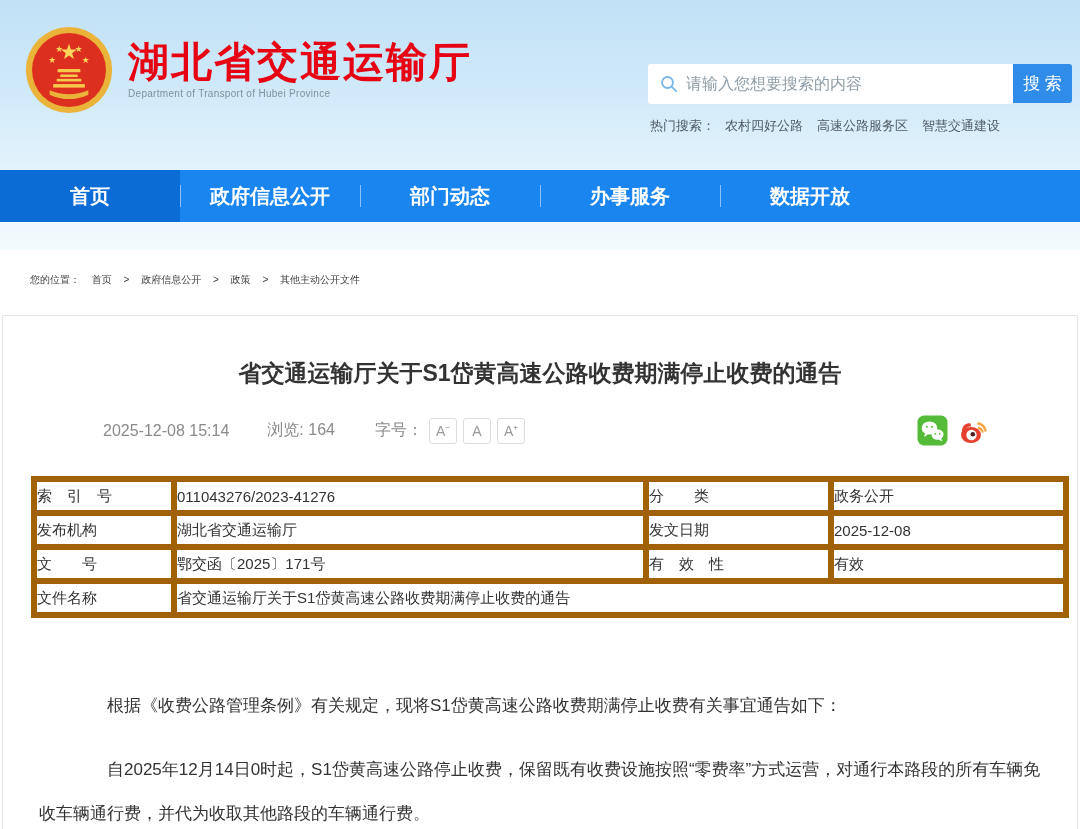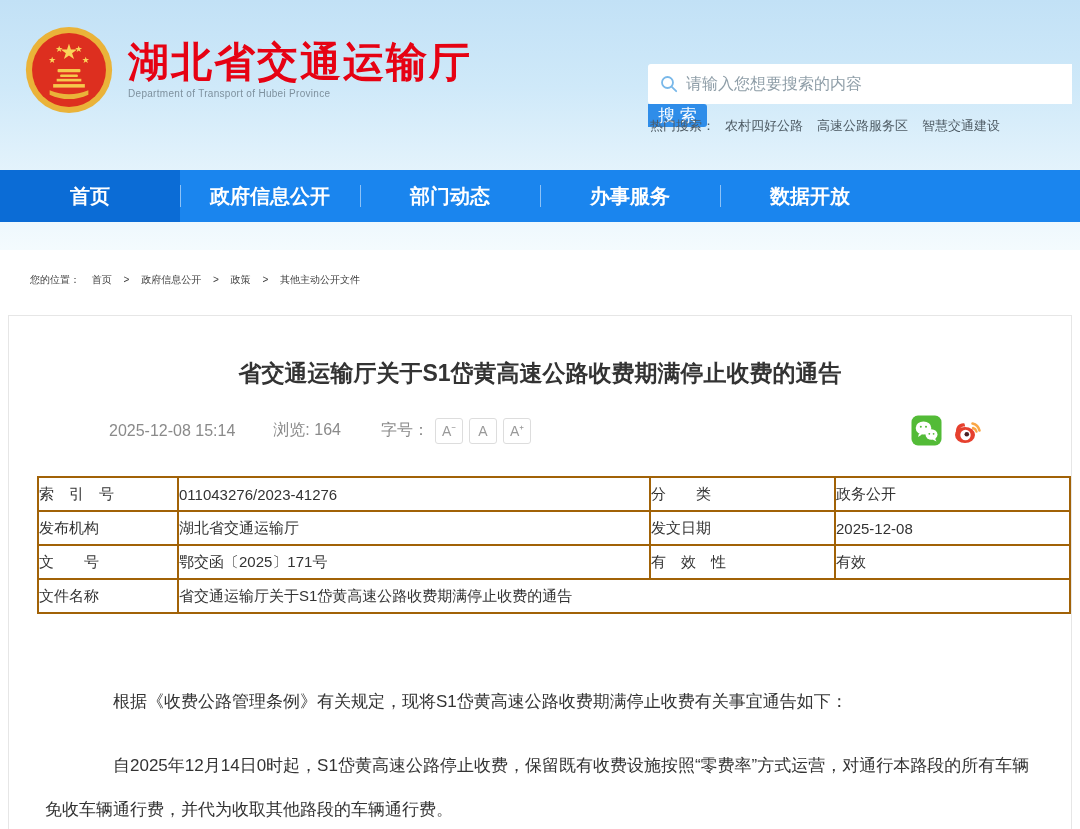--- a/index.html
+++ b/index.html
@@ -16,21 +16,21 @@
   }
   .brand { position:absolute; left:25px; top:26px; display:flex; align-items:center; cursor:pointer; }
   .emblem { width:88px; height:88px; display:block; }
   .brand-text { margin-left:15px; }
   .site-title {
     margin:0; color:#e60213; font-size:41px; font-weight:bold;
     letter-spacing:2px; line-height:1.05;
   }
   .site-subtitle { color:#7e919e; font-size:10px; margin-top:3px; letter-spacing:.3px; }
 
-  .search-row { position:absolute; left:648px; top:64px; width:424px; height:40px; display:flex;flex-direction:column; }
+  .search-row { position:absolute; left:648px; top:64px; width:424px; height:40px; display:flex; }
   .search-box { position:relative; flex:1; }
   .search-input {
     width:100%; height:40px; border:none; border-radius:3px 0 0 3px;
     padding:0 10px 0 38px; font-size:16px; color:#333; outline:none; background:#fff;
   }
   .search-input::placeholder { color:#8f9ea8; }
   .search-icon { position:absolute; left:12px; top:11px; pointer-events:none; }
   .search-btn {
     width:59px; height:39px; background:#2f8de9; color:#fff; border:none;
     border-radius:0 3px 3px 0; font-size:17px; white-space:pre; cursor:pointer; padding:0;
@@ -51,21 +51,21 @@
     background:rgba(255,255,255,.5);
   }
 
   
   .breadcrumb { padding:23px 0 0 30px; height:65px; font-size:10px; color:#404040; }
   .breadcrumb span { margin-right:9px; }
   .crumb-link { cursor:pointer; }
 
   
   .card {
-    margin:0 8px; height:514px; background:#fff;
+    margin:0 2px; height:514px; background:#fff;
     border:1px solid #e6e6e6; border-bottom:none; overflow:hidden;
   }
   .article-title { margin:42px 40px 0; text-align:center; font-size:23px; font-weight:bold; color:#333; }
   .meta-row {
     margin-top:26px; padding-left:100px; display:flex; align-items:center;
     font-size:16px; color:#8a8a8a; position:relative; height:31px;
   }
   .meta-date { margin-right:38px; }
   .meta-source { margin-right:40px; }
   .meta-views { margin-right:40px; }
@@ -75,21 +75,21 @@
     color:#999; font-size:14px; margin-left:6px; line-height:24px; text-align:center;
     cursor:pointer; padding:0;
   }
   .share { position:absolute; right:88px; top:0; display:flex; }
   .share-icon { width:31px; height:31px; margin-left:10px; cursor:pointer; }
 
   .info-table {
     margin:30px 0 0 28px; width:1032px; border-collapse:collapse;
     table-layout:fixed; font-size:15px; color:#333;
   }
-  .info-table td { border:2px solid #a16207; height:34px; padding:0; }
+  .info-table td { border:6px solid #a16207; height:34px; padding:0; }
   .td-label { padding-left:18px; white-space:pre; }
   .td-value { padding-left:30px; overflow:hidden; white-space:nowrap; }
 
   .article-body { margin:66px 36px 0; font-size:17px; color:#333; line-height:44px; }
   .article-body p { margin:0 0 20px; text-indent:68px; }
 </style>
 </head>
 <body>
 
 <div class="sky">

